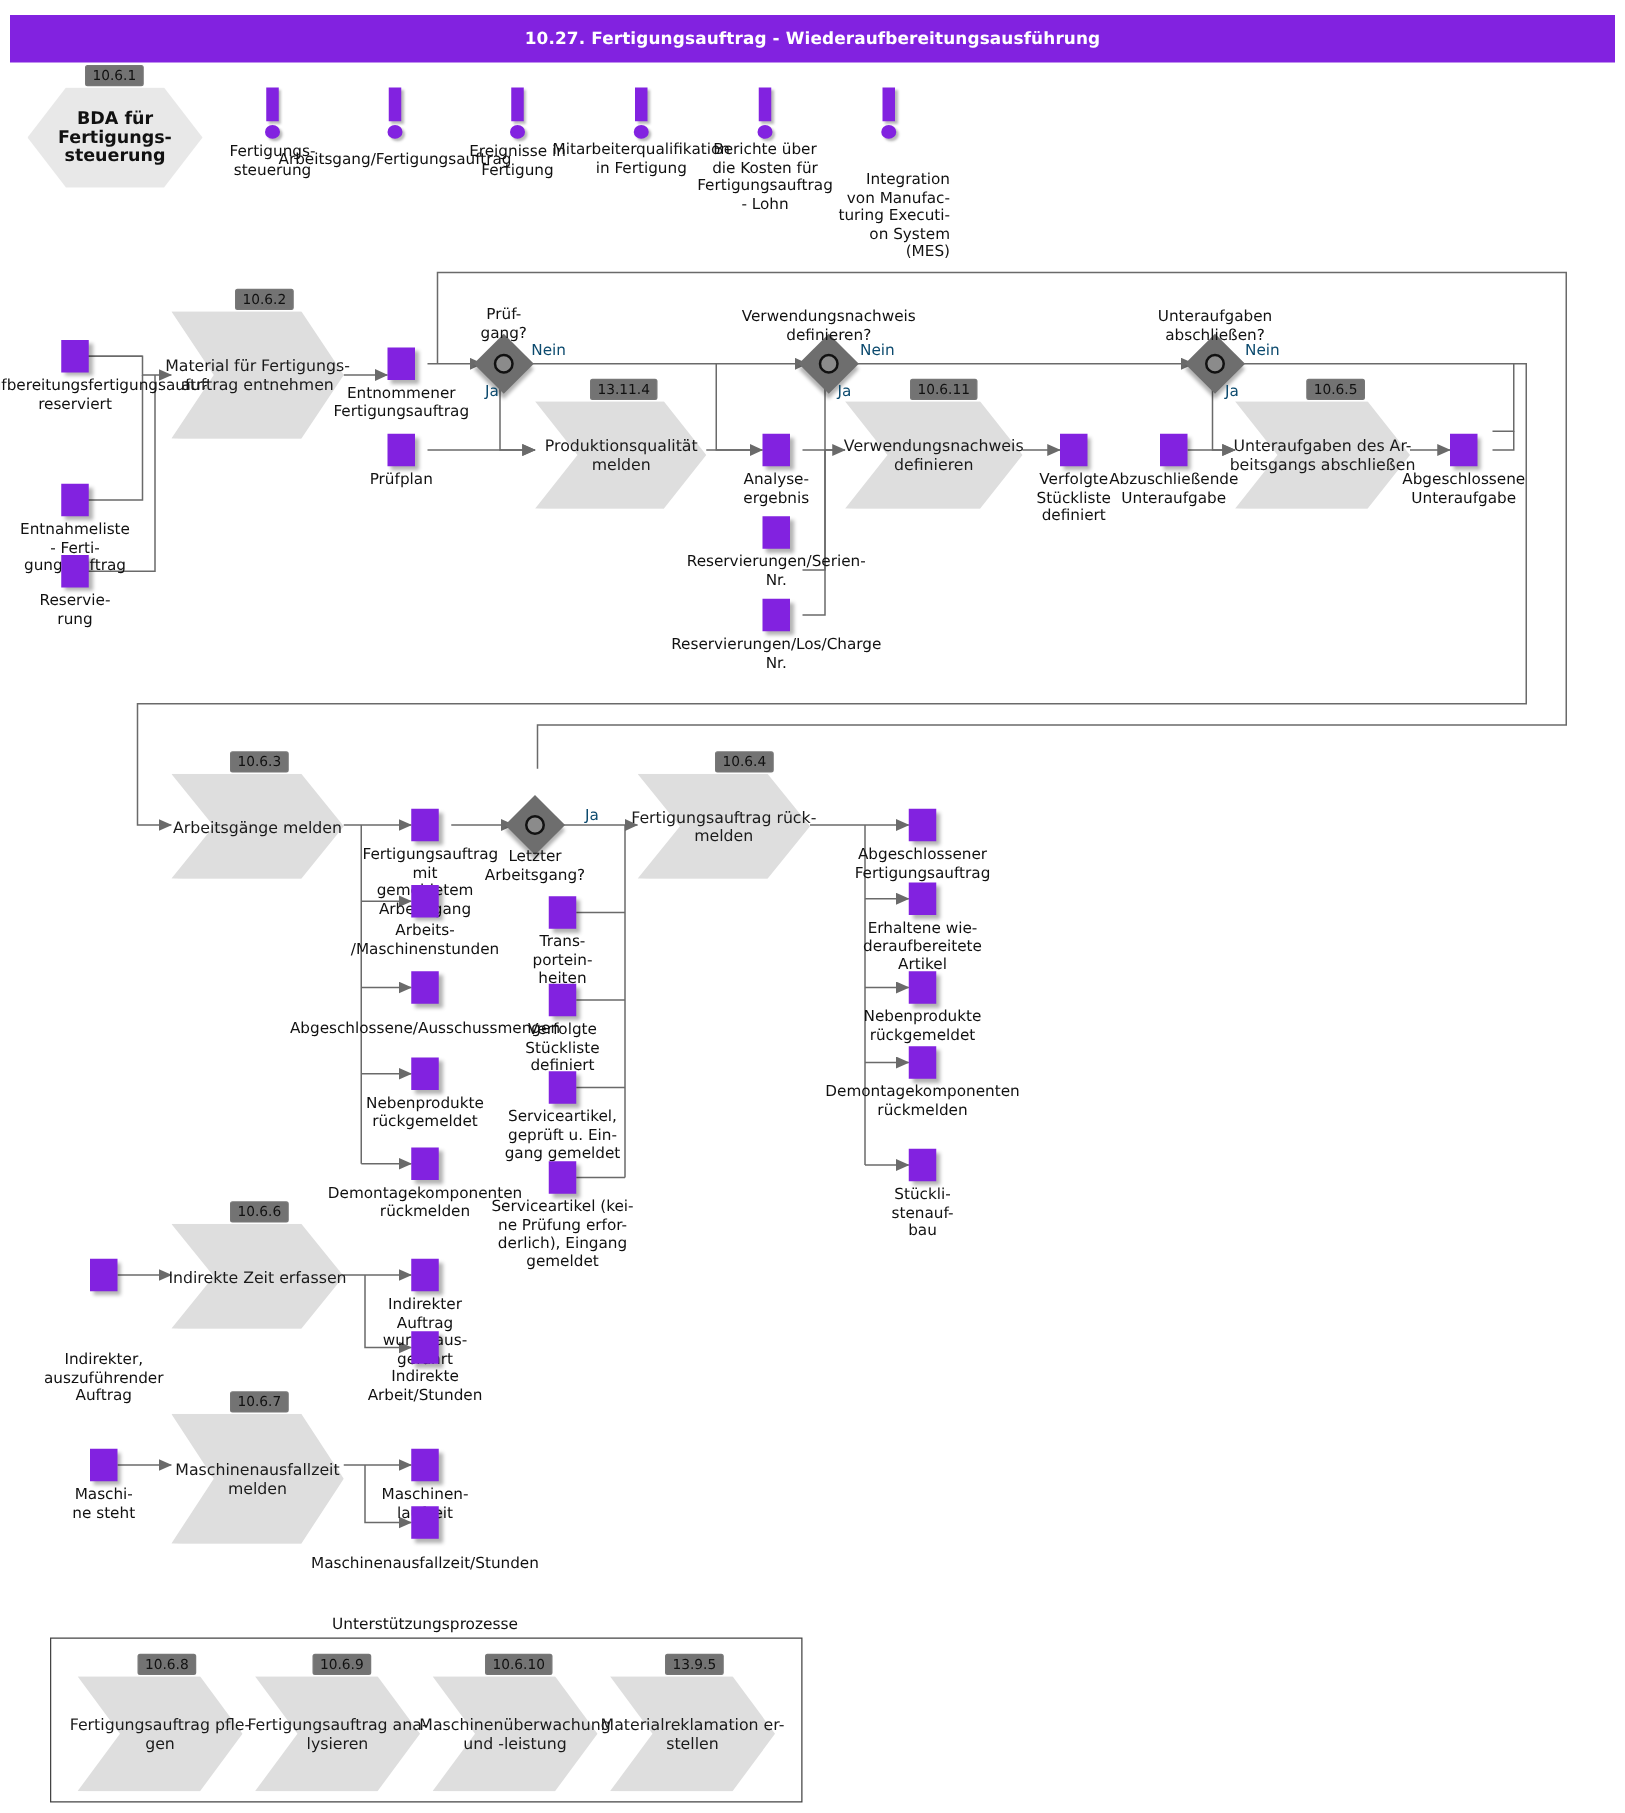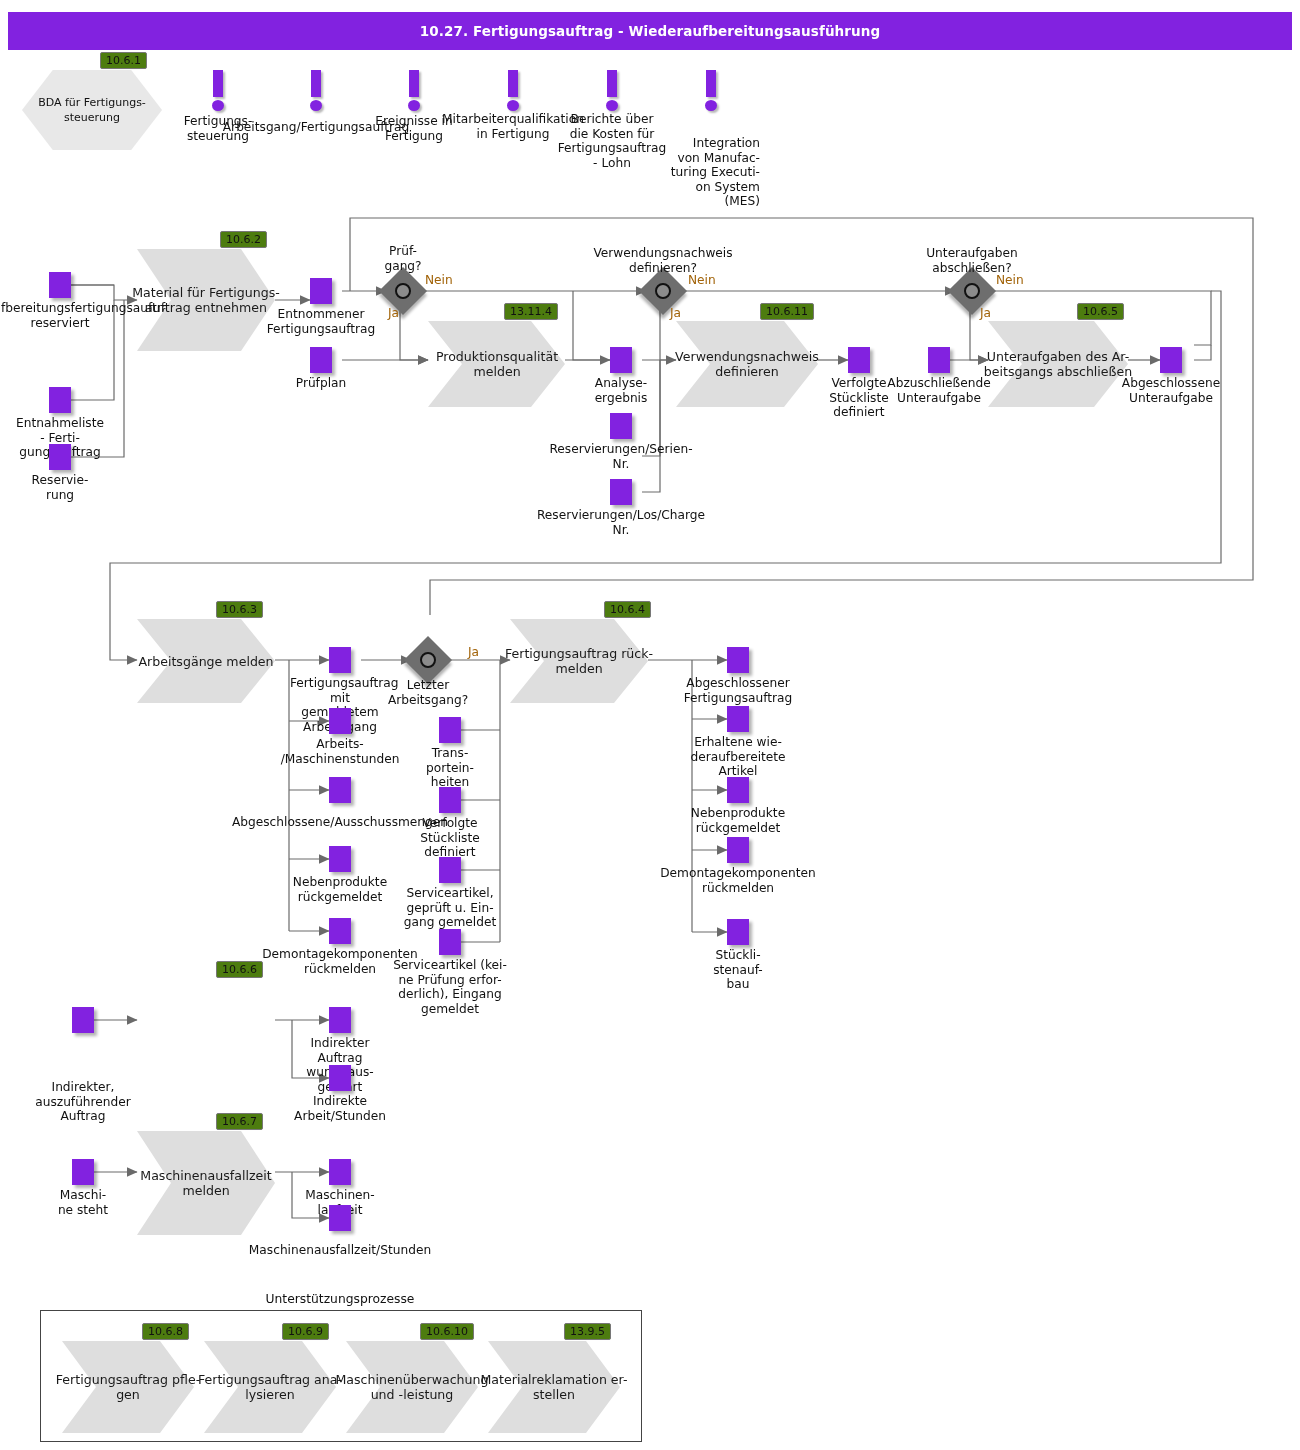--- a/index.html
+++ b/index.html
@@ -26,36 +26,36 @@
     filter:drop-shadow(4px 4px 3px rgba(0,0,0,.28));
     clip-path:polygon(0 0, calc(100% - 34px) 0, 100% 50%, calc(100% - 34px) 100%, 0 100%, 34px 50%);
   }
   .proc .ptext{
     position:absolute;left:0;top:0;width:100%;height:100%;
     display:flex;align-items:center;justify-content:center;text-align:center;
     font-size:12.6px;line-height:15px;color:#1a1a1a;padding:0 8px;box-sizing:border-box;
     white-space:pre-line;
   }
   .badge{
-    position:absolute;background:#4d7c0f;border:1px solid #777;border-radius:2px;
-    font-size:11px;line-height:13px;padding:1px 5px;color:#111;white-space:nowrap;margin-left:32px;
+    position:absolute;background:#737373;border:1px solid #777;border-radius:2px;
+    font-size:11px;line-height:13px;padding:1px 5px;color:#111;white-space:nowrap;
   }
 
   
   .hexa{position:absolute;}
   .hexa .shape{
     position:absolute;left:0;top:0;width:100%;height:100%;
     background:#e8e8e8;
     filter:drop-shadow(4px 4px 3px rgba(0,0,0,.28));
     clip-path:polygon(22% 0,78% 0,100% 50%,78% 100%,22% 100%,0 50%);
   }
   .hexa .ptext{
     position:absolute;left:0;top:0;width:100%;height:100%;
     display:flex;align-items:center;justify-content:center;text-align:center;
-    font-size:11px;line-height:15px;white-space:pre-line;padding:0 6px;box-sizing:border-box;
+    font-size:14px;line-height:15px;white-space:pre-line;padding:0 6px;box-sizing:border-box;font-weight:bold;
   }
 
   
   .evt{position:absolute;}
   .evt .sq{
     position:absolute;left:0;top:0;width:22px;height:26px;background:#8222e0;
     box-shadow:3px 3px 3px rgba(0,0,0,.3);
   }
   .evt .lbl{
     position:absolute;top:29px;left:50%;transform:translateX(-50%);
@@ -77,21 +77,21 @@
     position:absolute;left:0;top:0;width:34px;height:34px;background:#6e6e6e;
     transform:rotate(45deg);
     box-shadow:3px 3px 3px rgba(0,0,0,.3);
   }
   .gw .ring{
     position:absolute;left:9px;top:9px;width:12px;height:12px;border-radius:50%;
     border:2.5px solid #111;background:#8b8b8b;
   }
   .gwlabel{position:absolute;text-align:center;font-size:12.2px;line-height:14.5px;
     white-space:pre-line;color:#111;}
-  .yn{position:absolute;font-size:12.2px;color:#a16207;text-align:center;}
+  .yn{position:absolute;font-size:12.2px;color:#0c4a6e;text-align:center;}
 
   
   .supportbox{position:absolute;border:1px solid #444;background:#fff;}
   .supporttitle{position:absolute;font-size:12.3px;color:#111;text-align:center;}
 </style>
 </head>
 <body>
 
 <div class="canvas">
 
@@ -445,20 +445,24 @@
   </div>
 
   <div class="evt" style="left:72px;top:1007px;width:22px;">
     <div class="sq"></div>
     <div class="lbl" style="width:124px;margin-top:44px;">Indirekter,
 auszuführender
 Auftrag</div>
   </div>
 
   <div class="badge" style="left:184px;top:961px;">10.6.6</div>
+  <div class="proc" style="left:137px;top:979px;width:138px;height:84px;">
+    <div class="shape"></div>
+    <div class="ptext" style="width:190px;left:-26px;">Indirekte Zeit erfassen</div>
+  </div>
 
   <div class="evt" style="left:329px;top:1007px;width:22px;">
     <div class="sq"></div>
     <div class="lbl" style="width:90px;">Indirekter
 Auftrag
 wurde aus-
 geführt</div>
   </div>
   <div class="evt" style="left:329px;top:1065px;width:22px;">
     <div class="sq"></div>

